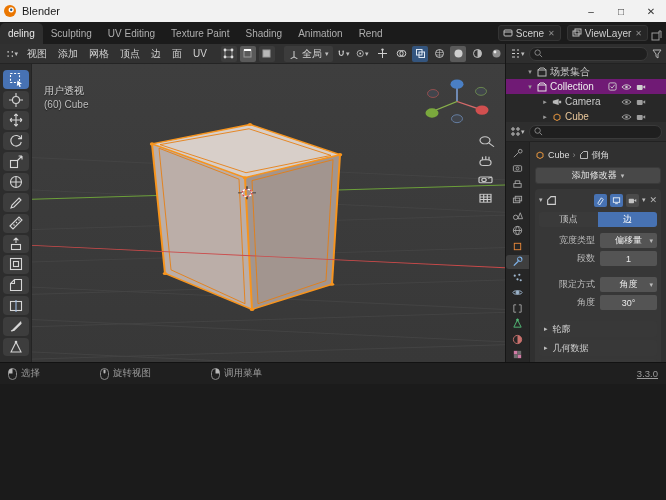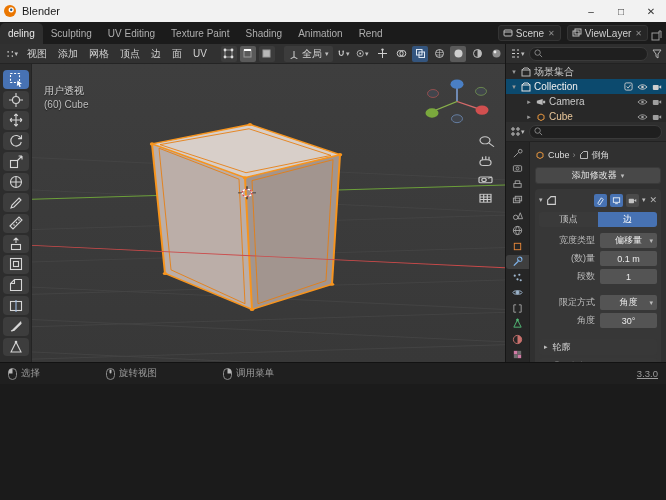--- a/index.html
+++ b/index.html
@@ -46,22 +46,22 @@
   .canvas svg.scene { position:absolute; inset:0; width:100%; height:100%; }
   .vlabel { position:absolute; left:12px; color:#d4d4d4; text-shadow:0 1px 1px rgba(0,0,0,.55); }
   .vlabel.l1 { top:20px; }
   .vlabel.l2 { top:35px; color:#bdbdbd; }
 
   
   .rcol { flex:1; display:flex; flex-direction:column; min-height:0; border-left:1px solid #161616; background:#2b2b2b; }
   .ohead, .phead { flex:0 0 20px; background:#2e2e2e; border-bottom:1px solid #222; display:flex; align-items:center; padding:0 4px; gap:4px; }
   .searchbox { flex:1; height:14px; background:#1f1f1f; border:1px solid #3a3a3a; border-radius:7px; display:flex; align-items:center; padding:0 4px; }
   .otree { flex:0 0 58px; background:#282828; overflow:hidden; }
-  .orow { height:15px; display:flex; align-items:center; padding:0 4px; gap:3px; color:#c9c9c9; white-space:nowrap; }
-  .orow.selected { background:#0c4a6e; color:#efefef; }
+  .orow { height:15px; display:flex; align-items:center; padding:0 20px; gap:3px; color:#c9c9c9; white-space:nowrap; }
+  .orow.selected { background:#701a75; color:#efefef; }
   .orow .r-icons { margin-left:auto; display:flex; align-items:center; gap:4px; }
   .tree-caret { font-size:7px; color:#9a9a9a; width:8px; text-align:center; }
   .indent { width:12px; }
   .cube-name { color:#e9c79a; }
 
   
   .props { flex:1; display:flex; flex-direction:column; min-height:0; }
   .pbody { flex:1; display:flex; min-height:0; background:#303030; }
   .ptabs { width:24px; background:#262626; border-right:1px solid #202020; padding-top:4px; display:flex; flex-direction:column; gap:1px; }
   .ptab { height:20px; display:flex; align-items:center; justify-content:center; }
@@ -80,21 +80,21 @@
   .seg > div.active { background:#4772b3; color:#fff; }
   .frow { display:flex; align-items:center; height:15px; margin-bottom:3px; }
   .frow .flabel { width:56px; text-align:right; color:#bdbdbd; margin-right:5px; white-space:nowrap; }
   .ffield { flex:1; height:15px; background:#545454; border-radius:2px; display:flex; align-items:center; justify-content:center; color:#ececec; position:relative; }
   .ffield.dd { justify-content:center; padding:0 4px; }
   .ffield.dd .caret { position:absolute; right:4px; }
   .gap8 { height:8px; }
   .section { height:16px; background:#383838; border-radius:3px; display:flex; align-items:center; gap:5px; padding:0 5px; color:#d2d2d2; margin-bottom:3px; }
 
   
-  .statusbar { flex:0 0 22px; background:#1f1f1f; border-top:1px solid #121212; display:flex; align-items:center; color:#9c9c9c; padding:0 8px; gap:6px; font-size:9.5px; }
+  .statusbar { flex:0 0 22px; background:#1f1f1f; border-top:1px solid #121212; display:flex; align-items:center; color:#9c9c9c; padding:0 8px; font-size:9.5px; }
   .sb-group { display:flex; align-items:center; gap:4px; margin-right:60px; }
   .version { margin-left:auto;text-decoration:underline; }
 
   svg { display:block; }
 </style>
 </head>
 <body>
 
 <div id="app">
 
@@ -693,26 +693,20 @@
               </div>
 
               <div class="frow">
                 <span class="flabel">宽度类型</span>
                 <span class="ffield dd">
                   <span>偏移量</span>
                   <span class="caret">▾</span>
                 </span>
               </div>
               <div class="frow">
-                <span class="flabel">(数)量</span>
-                <span class="ffield">
-                  <span>0.1 m</span>
-                </span>
-              </div>
-              <div class="frow">
                 <span class="flabel">段数</span>
                 <span class="ffield">
                   <span>1</span>
                 </span>
               </div>
               <div class="gap8"></div>
               <div class="frow">
                 <span class="flabel">限定方式</span>
                 <span class="ffield dd">
                   <span>角度</span>

